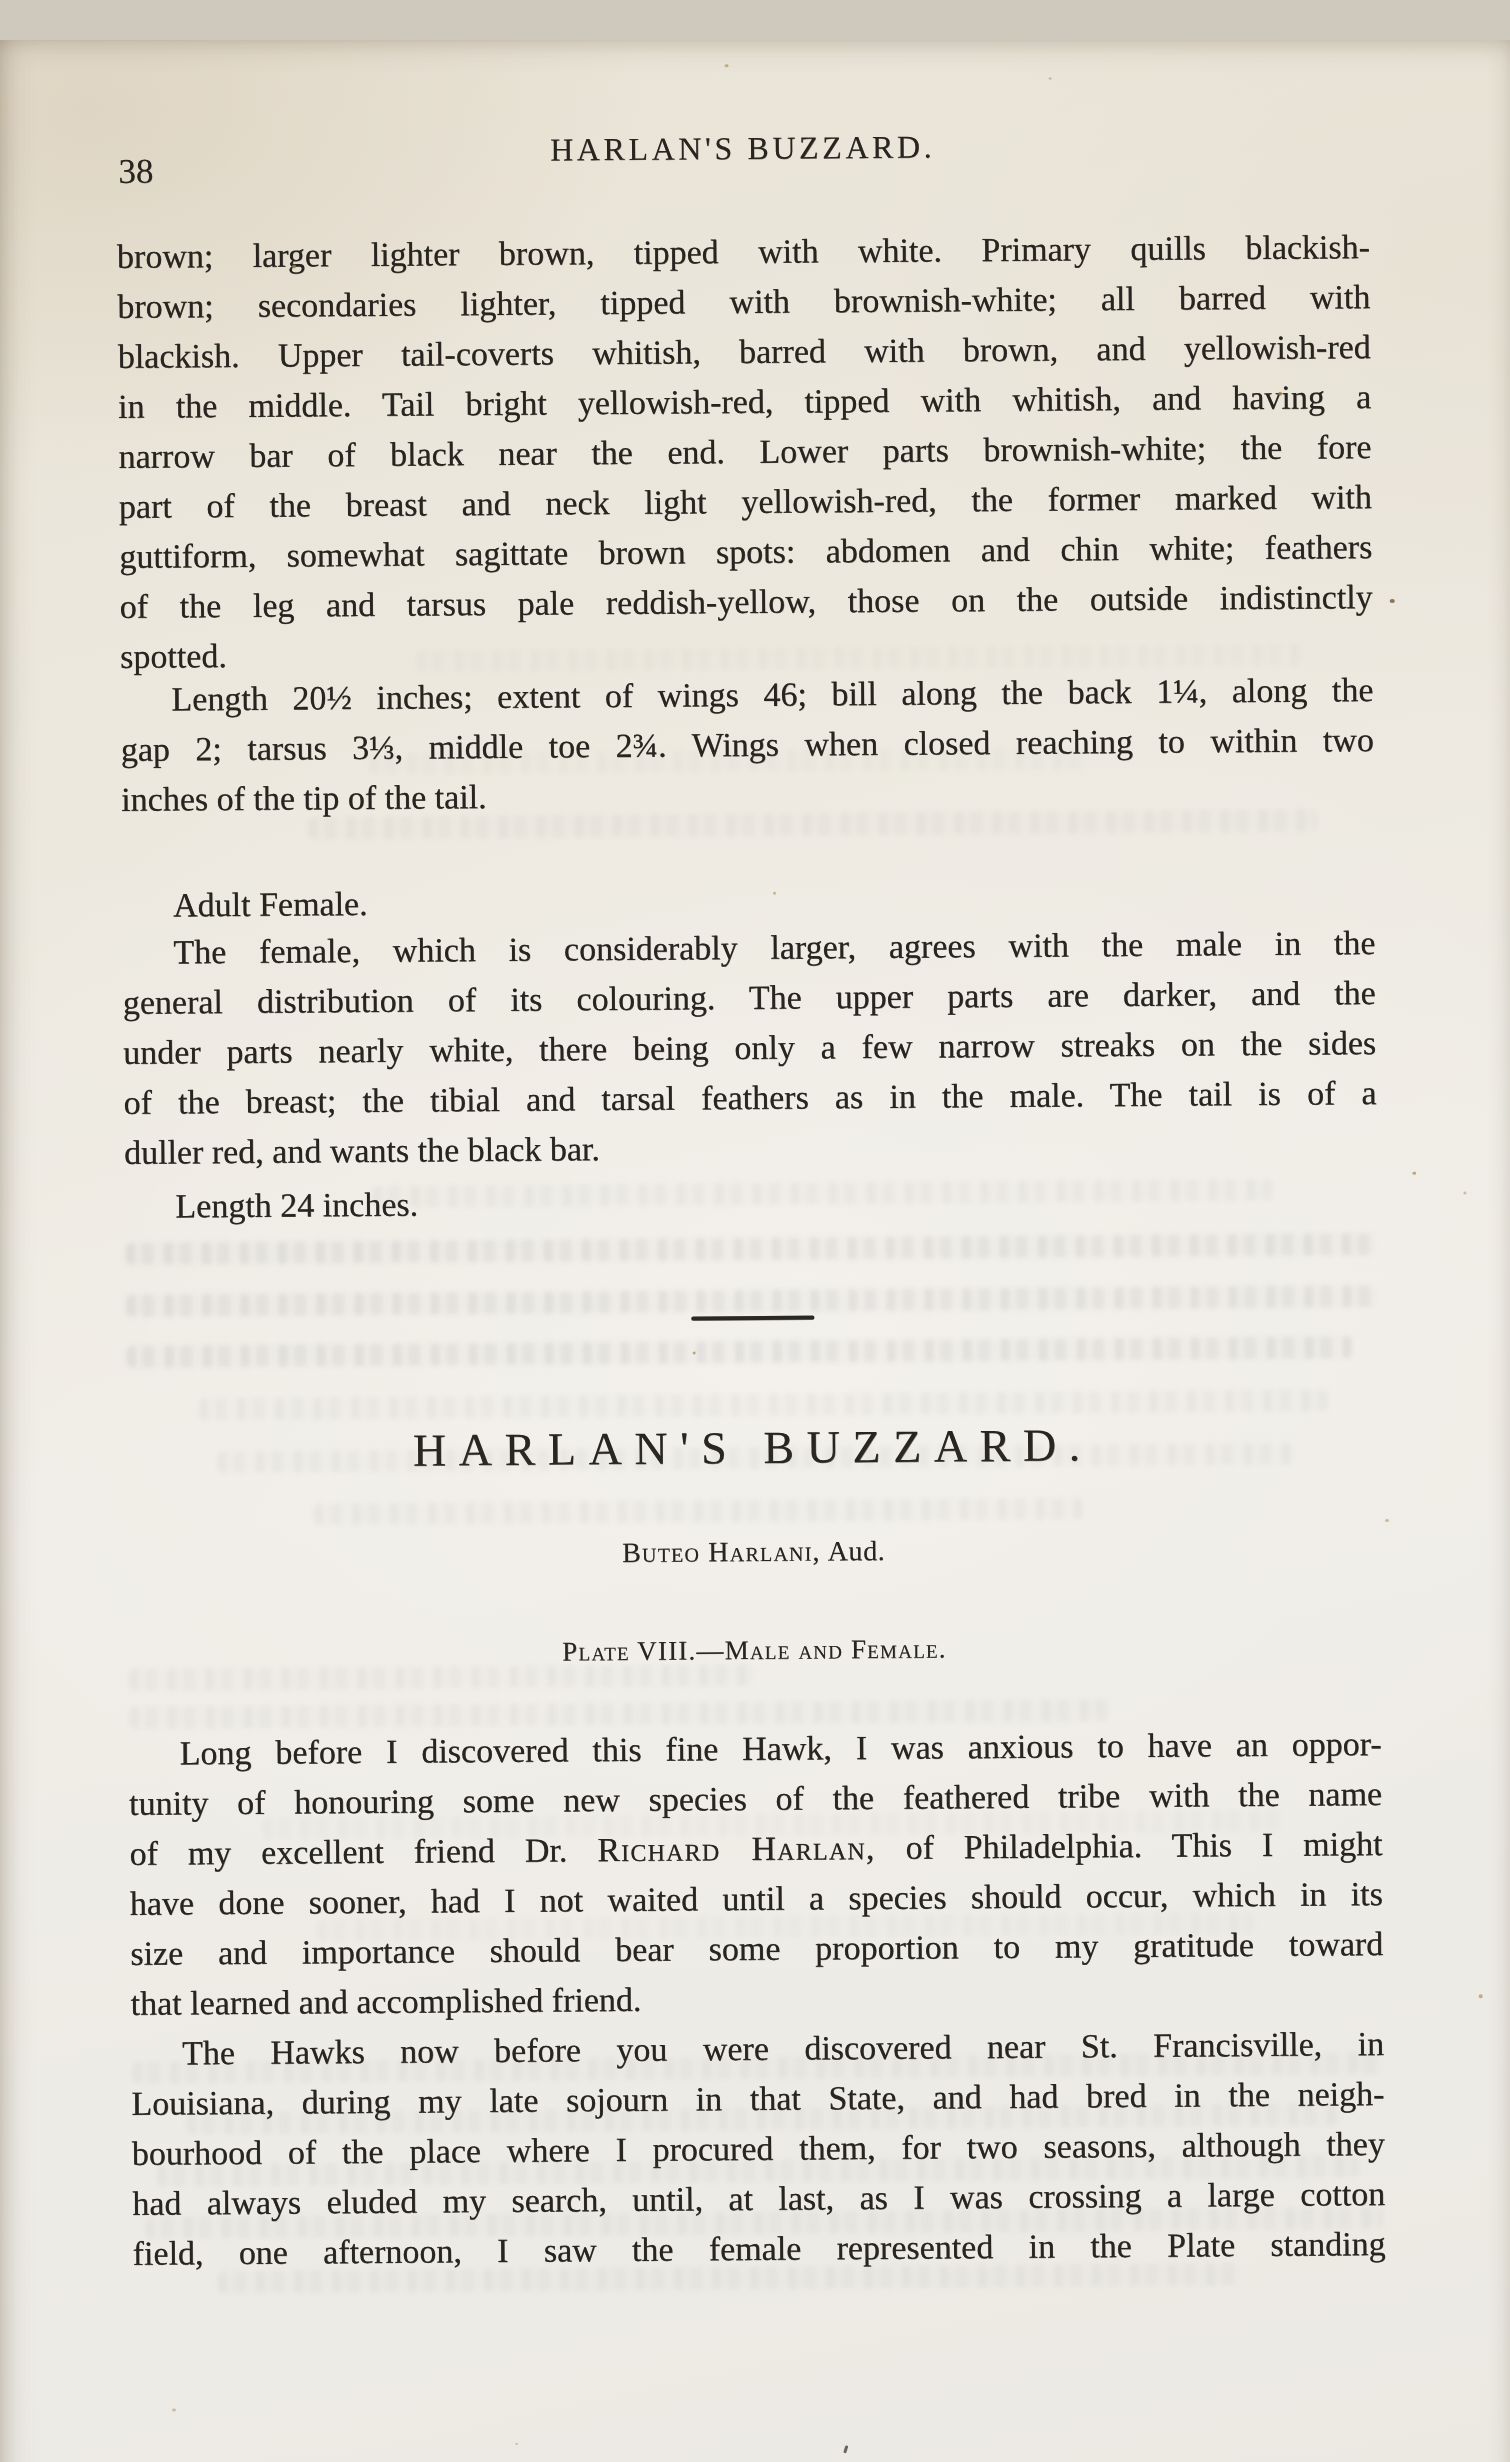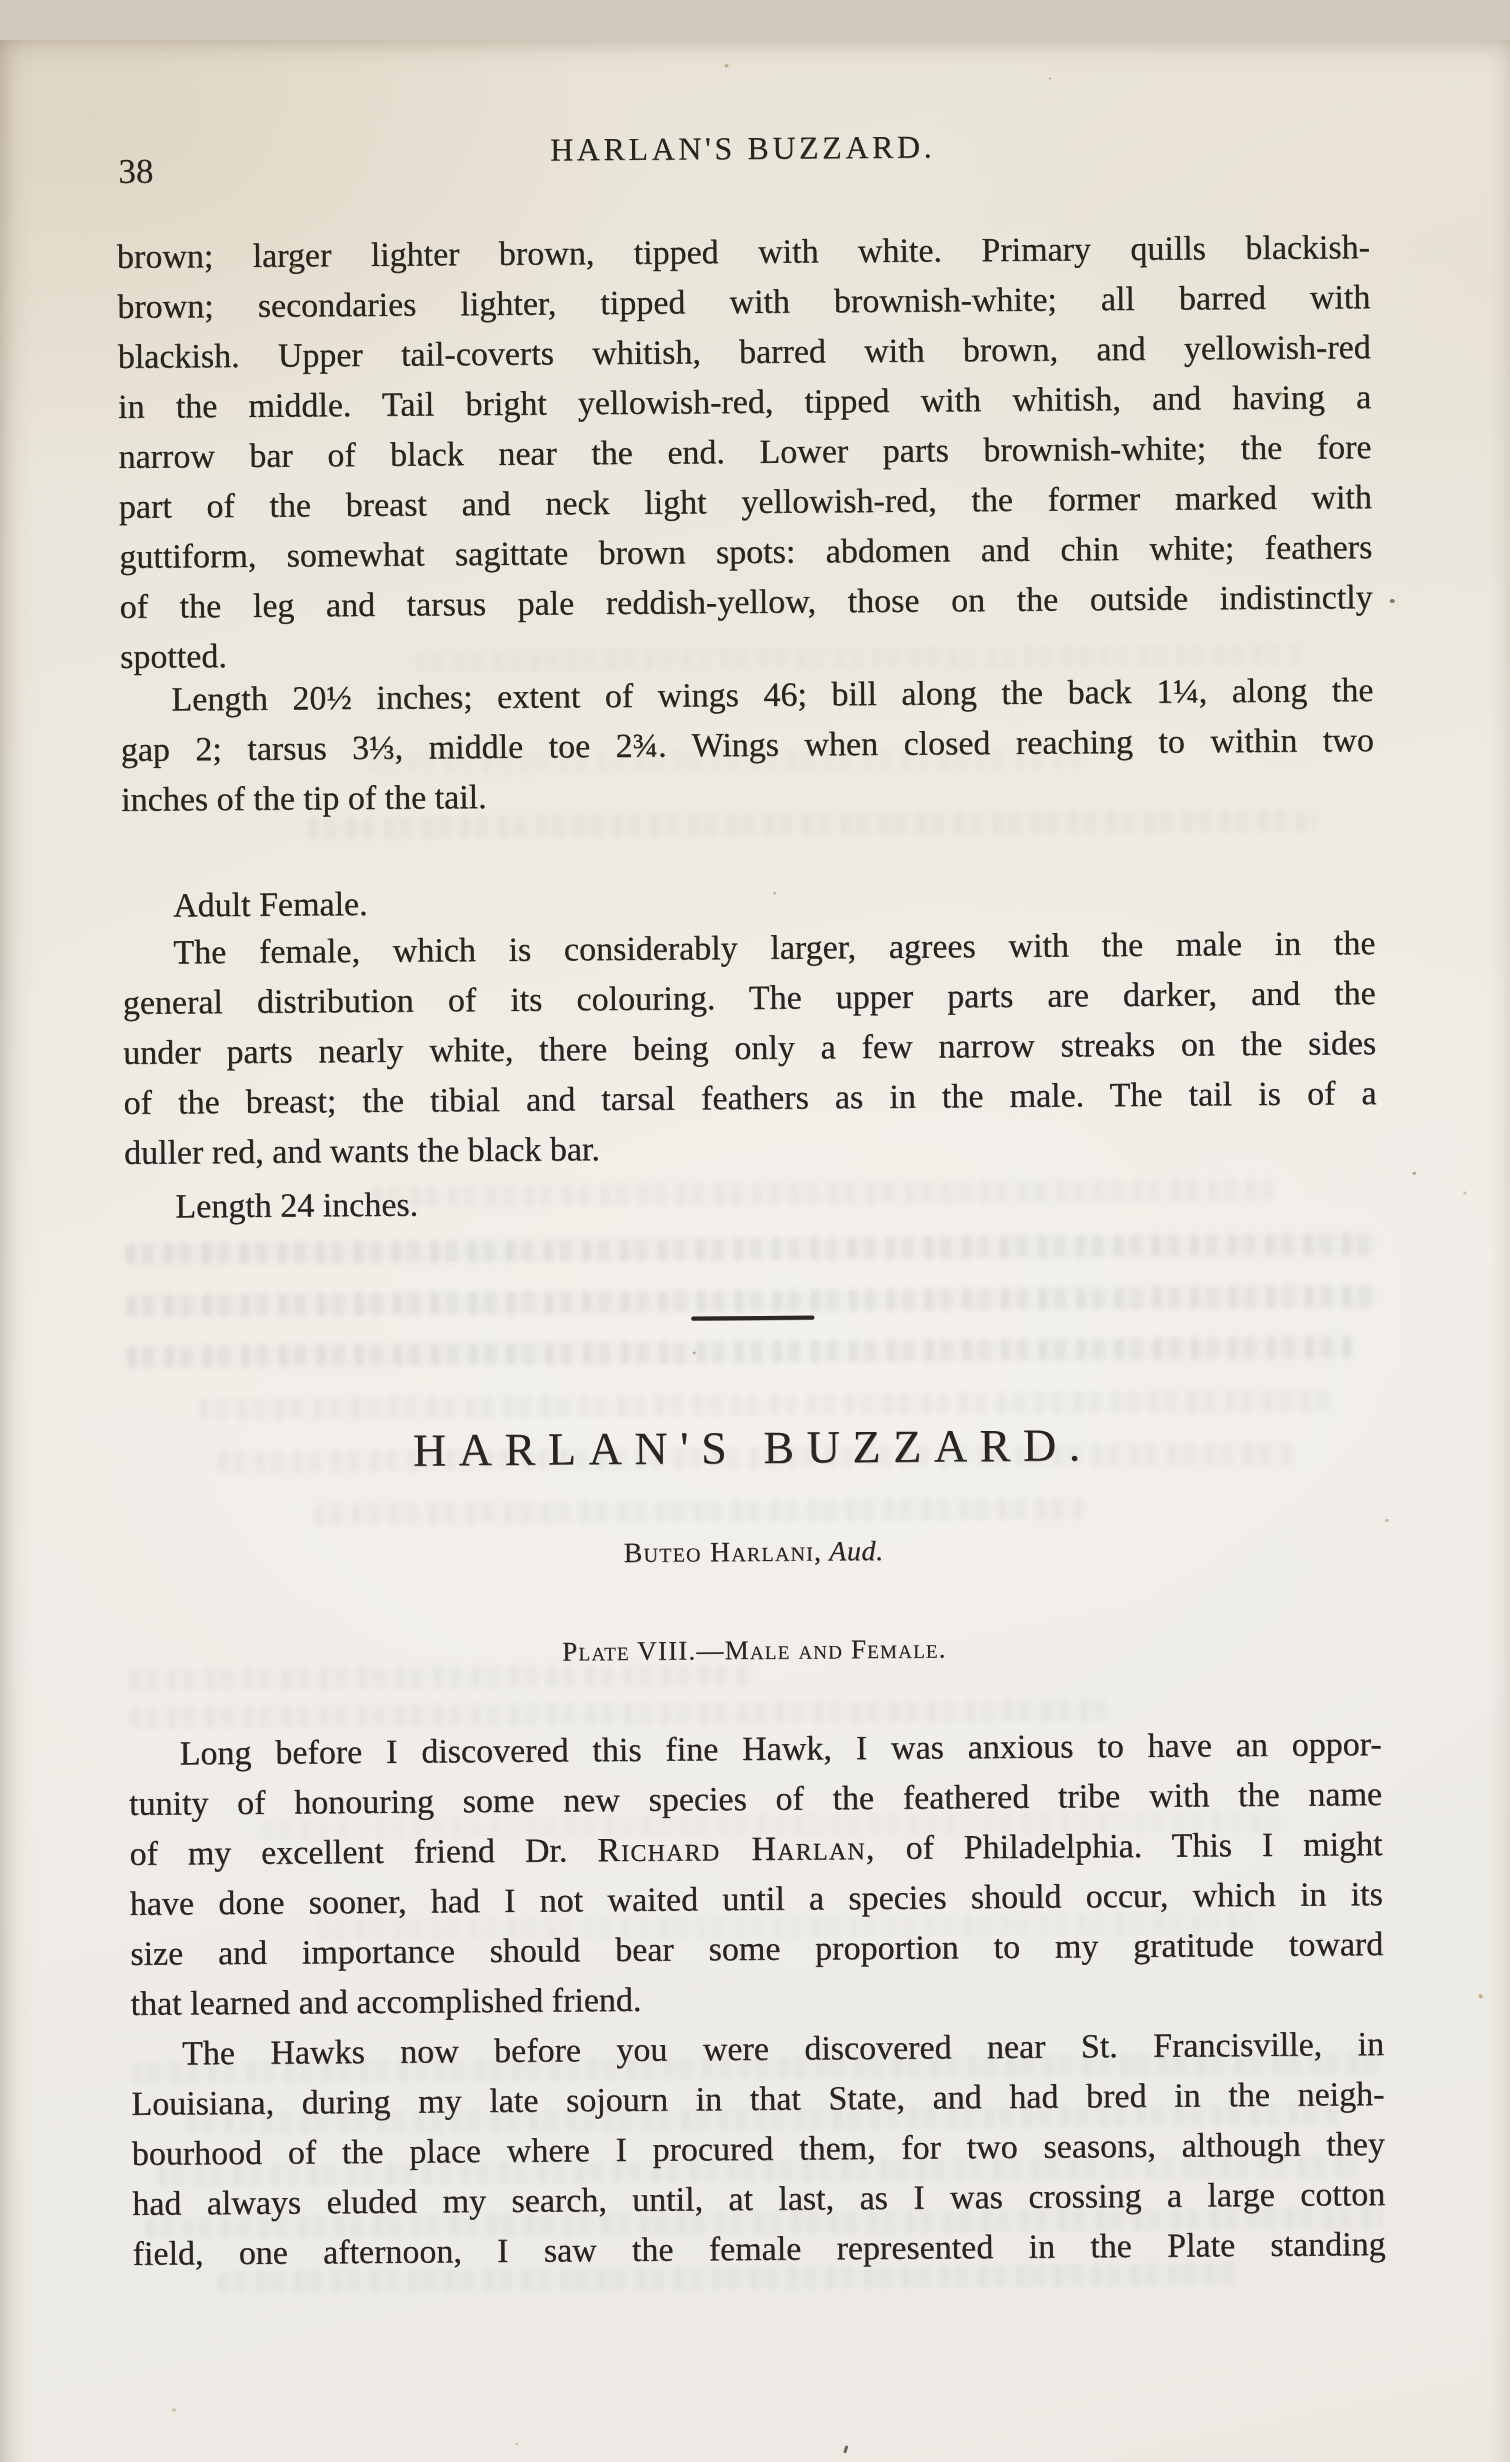--- a/index.html
+++ b/index.html
@@ -41,21 +41,21 @@
 
   .rule{position:absolute;left:691px;top:1276px;width:123px;height:4.2px;background:#2b2722;
         border-radius:1.8px;box-shadow:0 0.6px 0.6px rgba(40,34,28,.5);}
 
   .title{position:absolute;left:125px;top:1383px;width:1253px;text-align:center;
         font-size:46px;letter-spacing:12.6px;line-height:1.1;
         text-shadow:0.4px 0.5px 0.6px rgba(32,27,22,.55);}
   .species{position:absolute;left:125px;top:1495px;width:1253px;text-align:center;
         font-size:28px;line-height:1.2;text-shadow:0.3px 0.4px 0.5px rgba(32,27,22,.5);}
   .smallcaps{font-variant-caps:small-caps;letter-spacing:1.2px;}
-  .authority{font-style:italic;letter-spacing:0.6px;}
+  .authority{letter-spacing:0.6px;}
   .plate{position:absolute;left:125px;top:1594px;width:1253px;text-align:center;
         font-size:27px;line-height:1.2;letter-spacing:1.2px;
         text-shadow:0.3px 0.4px 0.5px rgba(32,27,22,.5);}
 
   
   .ghost{position:absolute;height:21.6px;border-radius:6px;filter:blur(2.4px);
     background:repeating-linear-gradient(90deg,
       rgba(112,114,124,.13) 0 9px, rgba(112,114,124,.03) 9px 16px,
       rgba(112,114,124,.10) 16px 28px, rgba(112,114,124,.02) 28px 38px);}
   .ghost.faint{opacity:.55;}

